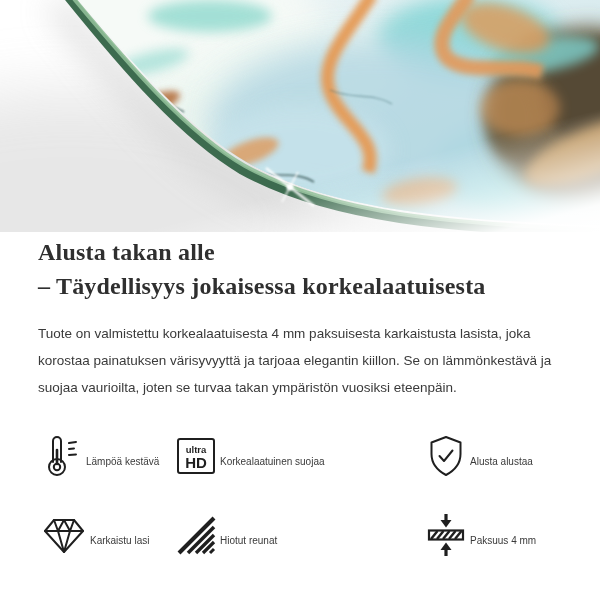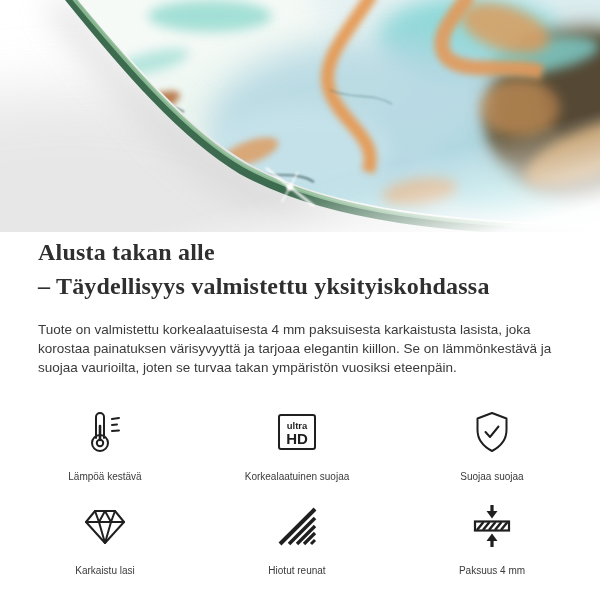--- a/index.html
+++ b/index.html
@@ -18,33 +18,33 @@
     font-weight: 700;
     font-size: 24px;
     line-height: 34px;
     letter-spacing: 0.2px;
     color: #2f2f2f;
     margin: 0 0 17px 0;
   }
 
   .description {
     font-size: 13.5px;
-    line-height: 19px;
+    line-height: 27px;
     color: #3a3a3a;
     margin: 16px 0 25px 0;
   }
 
   .feature-grid {
     display: grid;
     grid-template-columns: 134px 250px 140px;
     row-gap: 12px;
   }
   .feature-tile {
     display: flex;
-    flex-direction: column;
+    flex-direction: row;
     align-items: center;
     padding-top: 4px;
   }
   .feature-icon {
     height: 52px;
     display: flex;
     align-items: center;
     justify-content: center;
     margin-bottom: 11px;
   }
@@ -151,21 +151,21 @@
       </g>
 
       <rect x="0" y="0" width="600" height="232" fill="url(#fadeGrad)"></rect>
     </svg>
   </div>
 
   <div class="content">
 
     <h1 class="heading">
       <span>Alusta takan alle</span><br>
-      <span>– Täydellisyys valmistettu yksityiskohdassa</span>
+      <span>– Täydellisyys jokaisessa korkealaatuisesta</span>
     </h1>
 
     <p class="description">Tuote on valmistettu korkealaatuisesta 4 mm paksuisesta karkaistusta lasista, joka korostaa painatuksen värisyvyyttä ja tarjoaa elegantin kiillon. Se on lämmönkestävä ja suojaa vaurioilta, joten se turvaa takan ympäristön vuosiksi eteenpäin.</p>
 
     <div class="feature-grid">
 
       <div class="feature-tile">
         <div class="feature-icon">
           <svg width="48" height="48" viewBox="0 0 48 48">
             <g class="ico">
@@ -195,21 +195,21 @@
 
       <div class="feature-tile">
         <div class="feature-icon">
           <svg width="48" height="48" viewBox="0 0 48 48">
             <g class="ico" stroke-width="2.4">
               <path d="M 24,5 L 38.5,10.5 V 22 C 38.5,32 32.5,38.5 24,43 C 15.5,38.5 9.5,32 9.5,22 V 10.5 Z"></path>
               <polyline points="17.5,24 22,29 30.5,18.5"></polyline>
             </g>
           </svg>
         </div>
-        <div class="feature-label">Suojaa suojaa</div>
+        <div class="feature-label">Alusta alustaa</div>
       </div>
 
       <div class="feature-tile">
         <div class="feature-icon">
           <svg width="52" height="48" viewBox="0 0 52 48">
             <g class="ico" stroke-width="2.2">
               <path d="M 16,9 H 36 L 45,20 L 26,41 L 7,20 Z"></path>
               <path d="M 7,20 H 45"></path>
               <path d="M 16,9 L 20,20 L 26,41 L 32,20 L 36,9"></path>
               <path d="M 20,20 L 26,9 L 32,20"></path>

